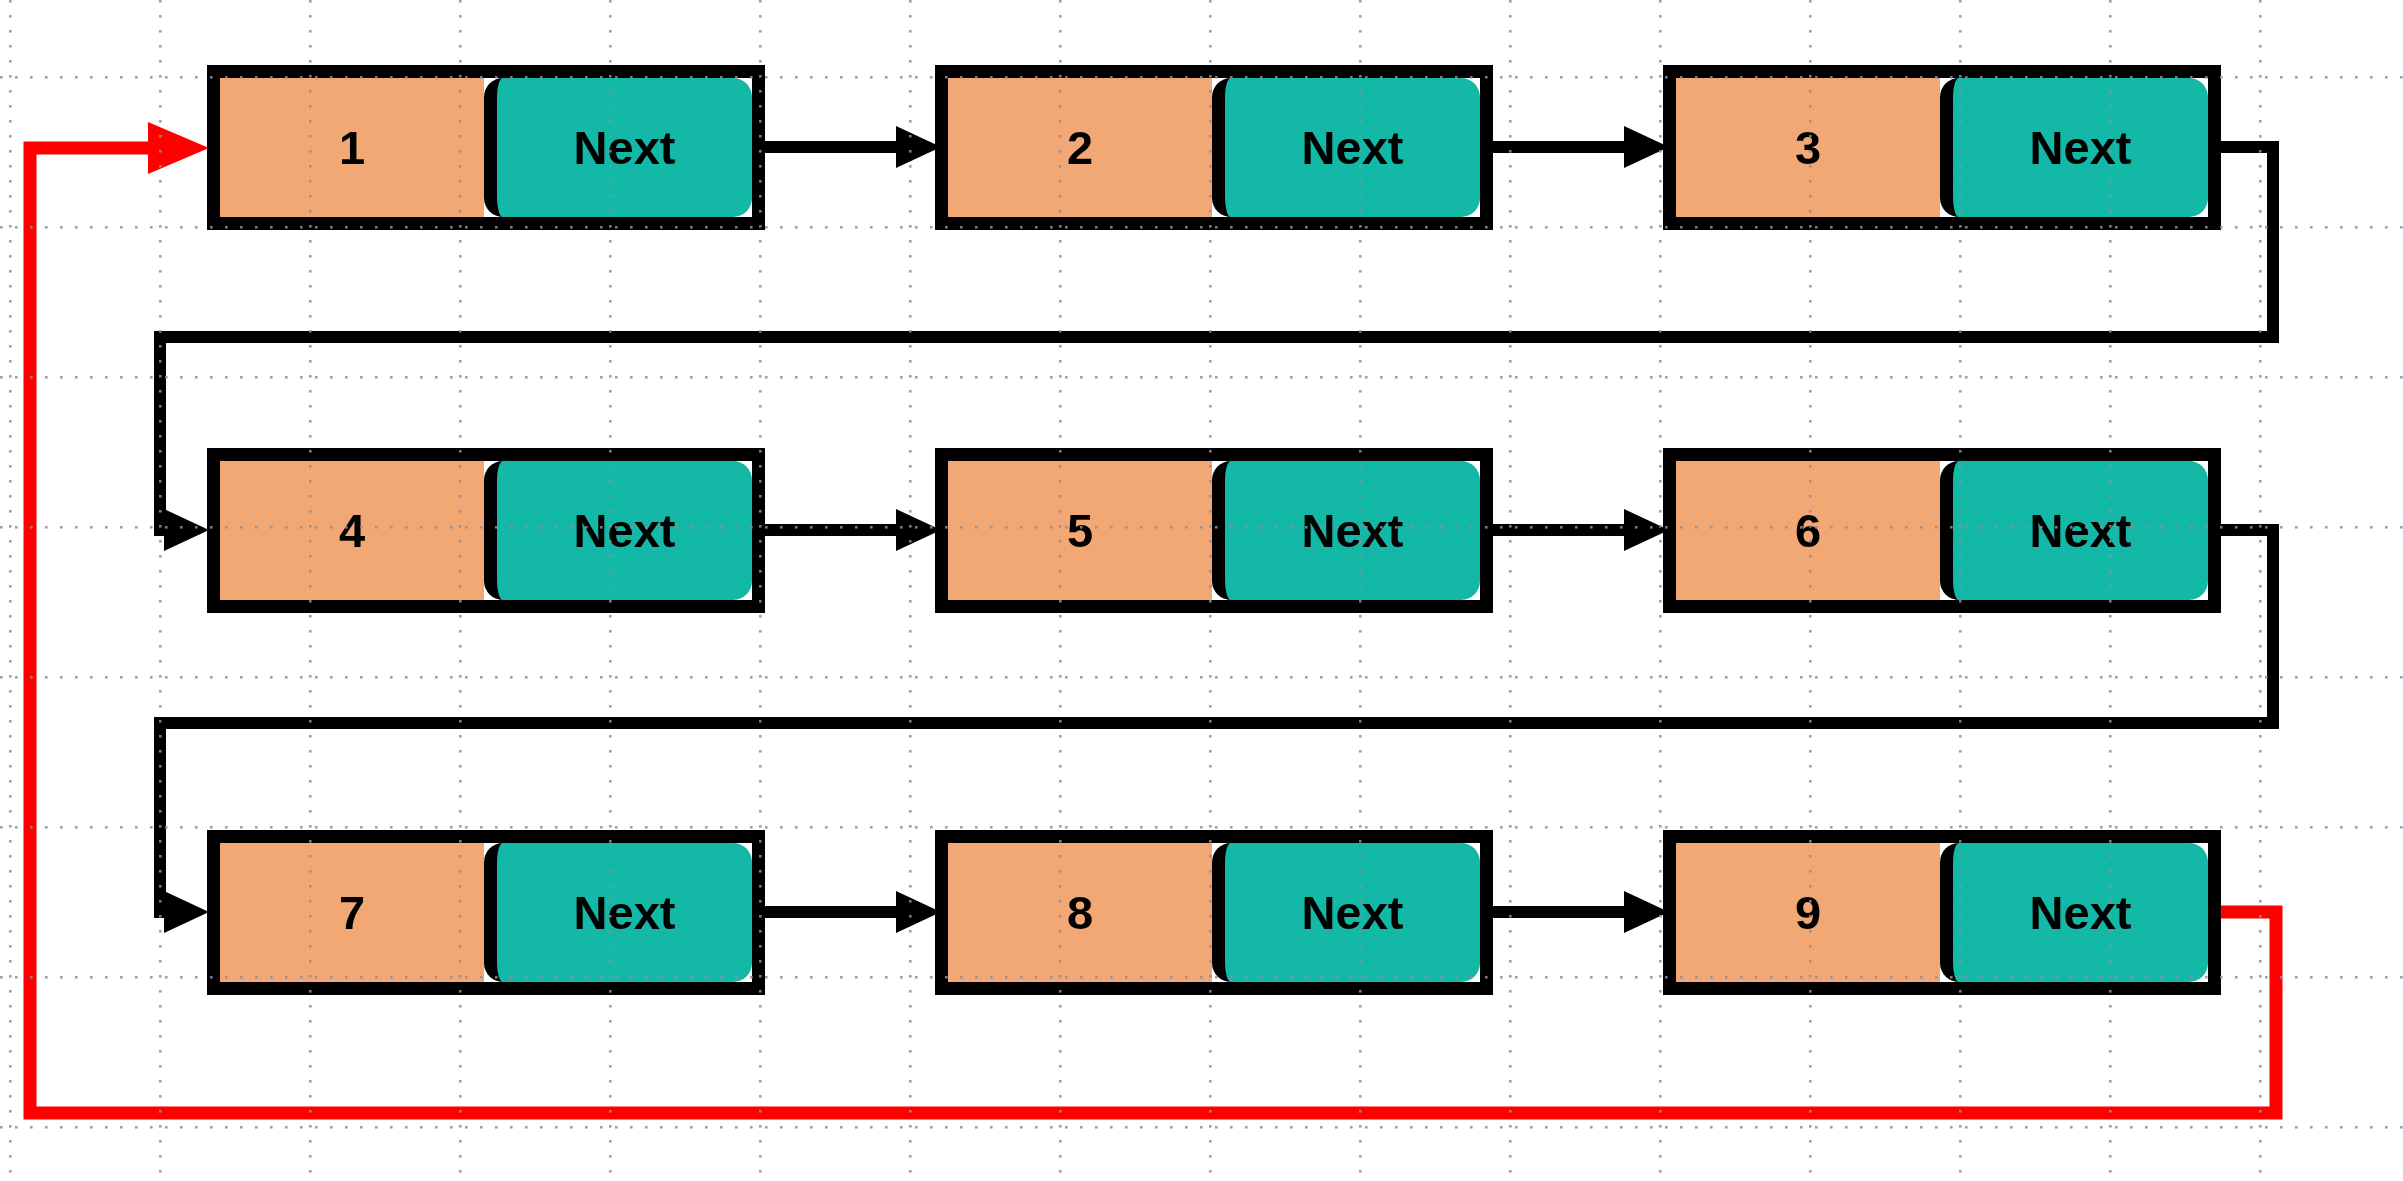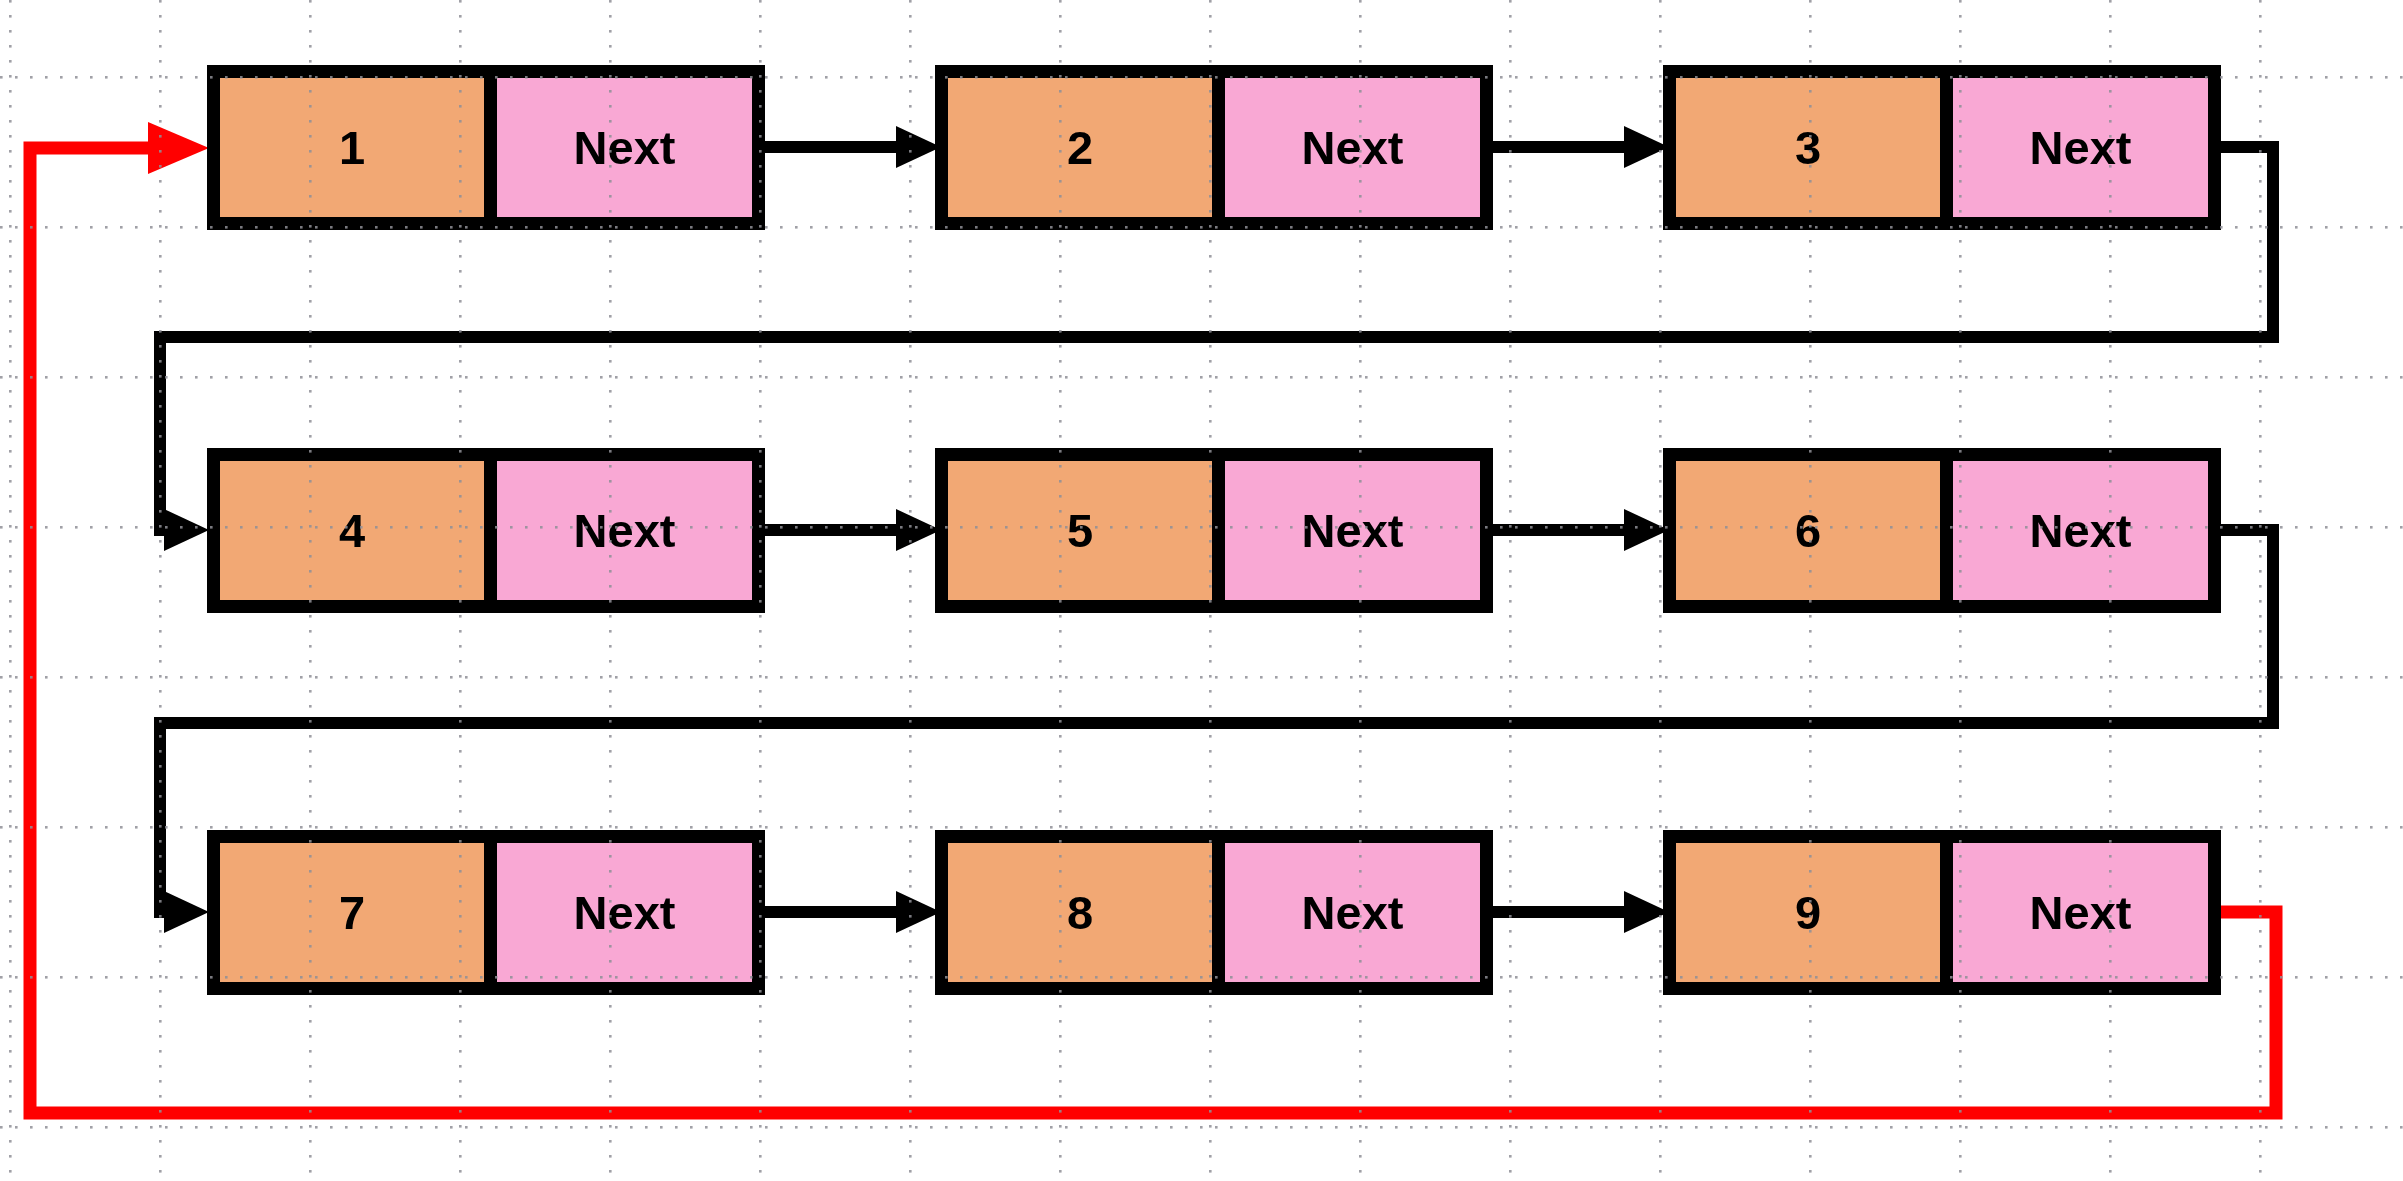--- a/index.html
+++ b/index.html
@@ -26,21 +26,21 @@
     border:13px solid var(--line);
     background:#FFFFFF;
     display:flex;
   }
   .cell{
     display:flex;align-items:center;justify-content:center;
     font-weight:bold;font-size:47px;color:var(--text);
     box-sizing:border-box;height:100%;
   }
   .cell.data{width:264px;background:var(--node-fill);}
-  .cell.next{flex:1;border-left:13px solid var(--line);background:#f9a8d4;}
+  .cell.next{flex:1;border-left:13px solid var(--line);background:#14b8a6;border-radius:19px;}
   
   svg{display:block;}
   .black-line{stroke:var(--line);stroke-width:12;fill:none;}
   .black-head{fill:var(--line);stroke:none;}
   .loop-line{stroke:var(--loop);stroke-width:13;fill:none;}
   .loop-head{fill:var(--loop);stroke:none;}
   .grid-overlay{pointer-events:none;}
 </style>
 </head>
 <body>

